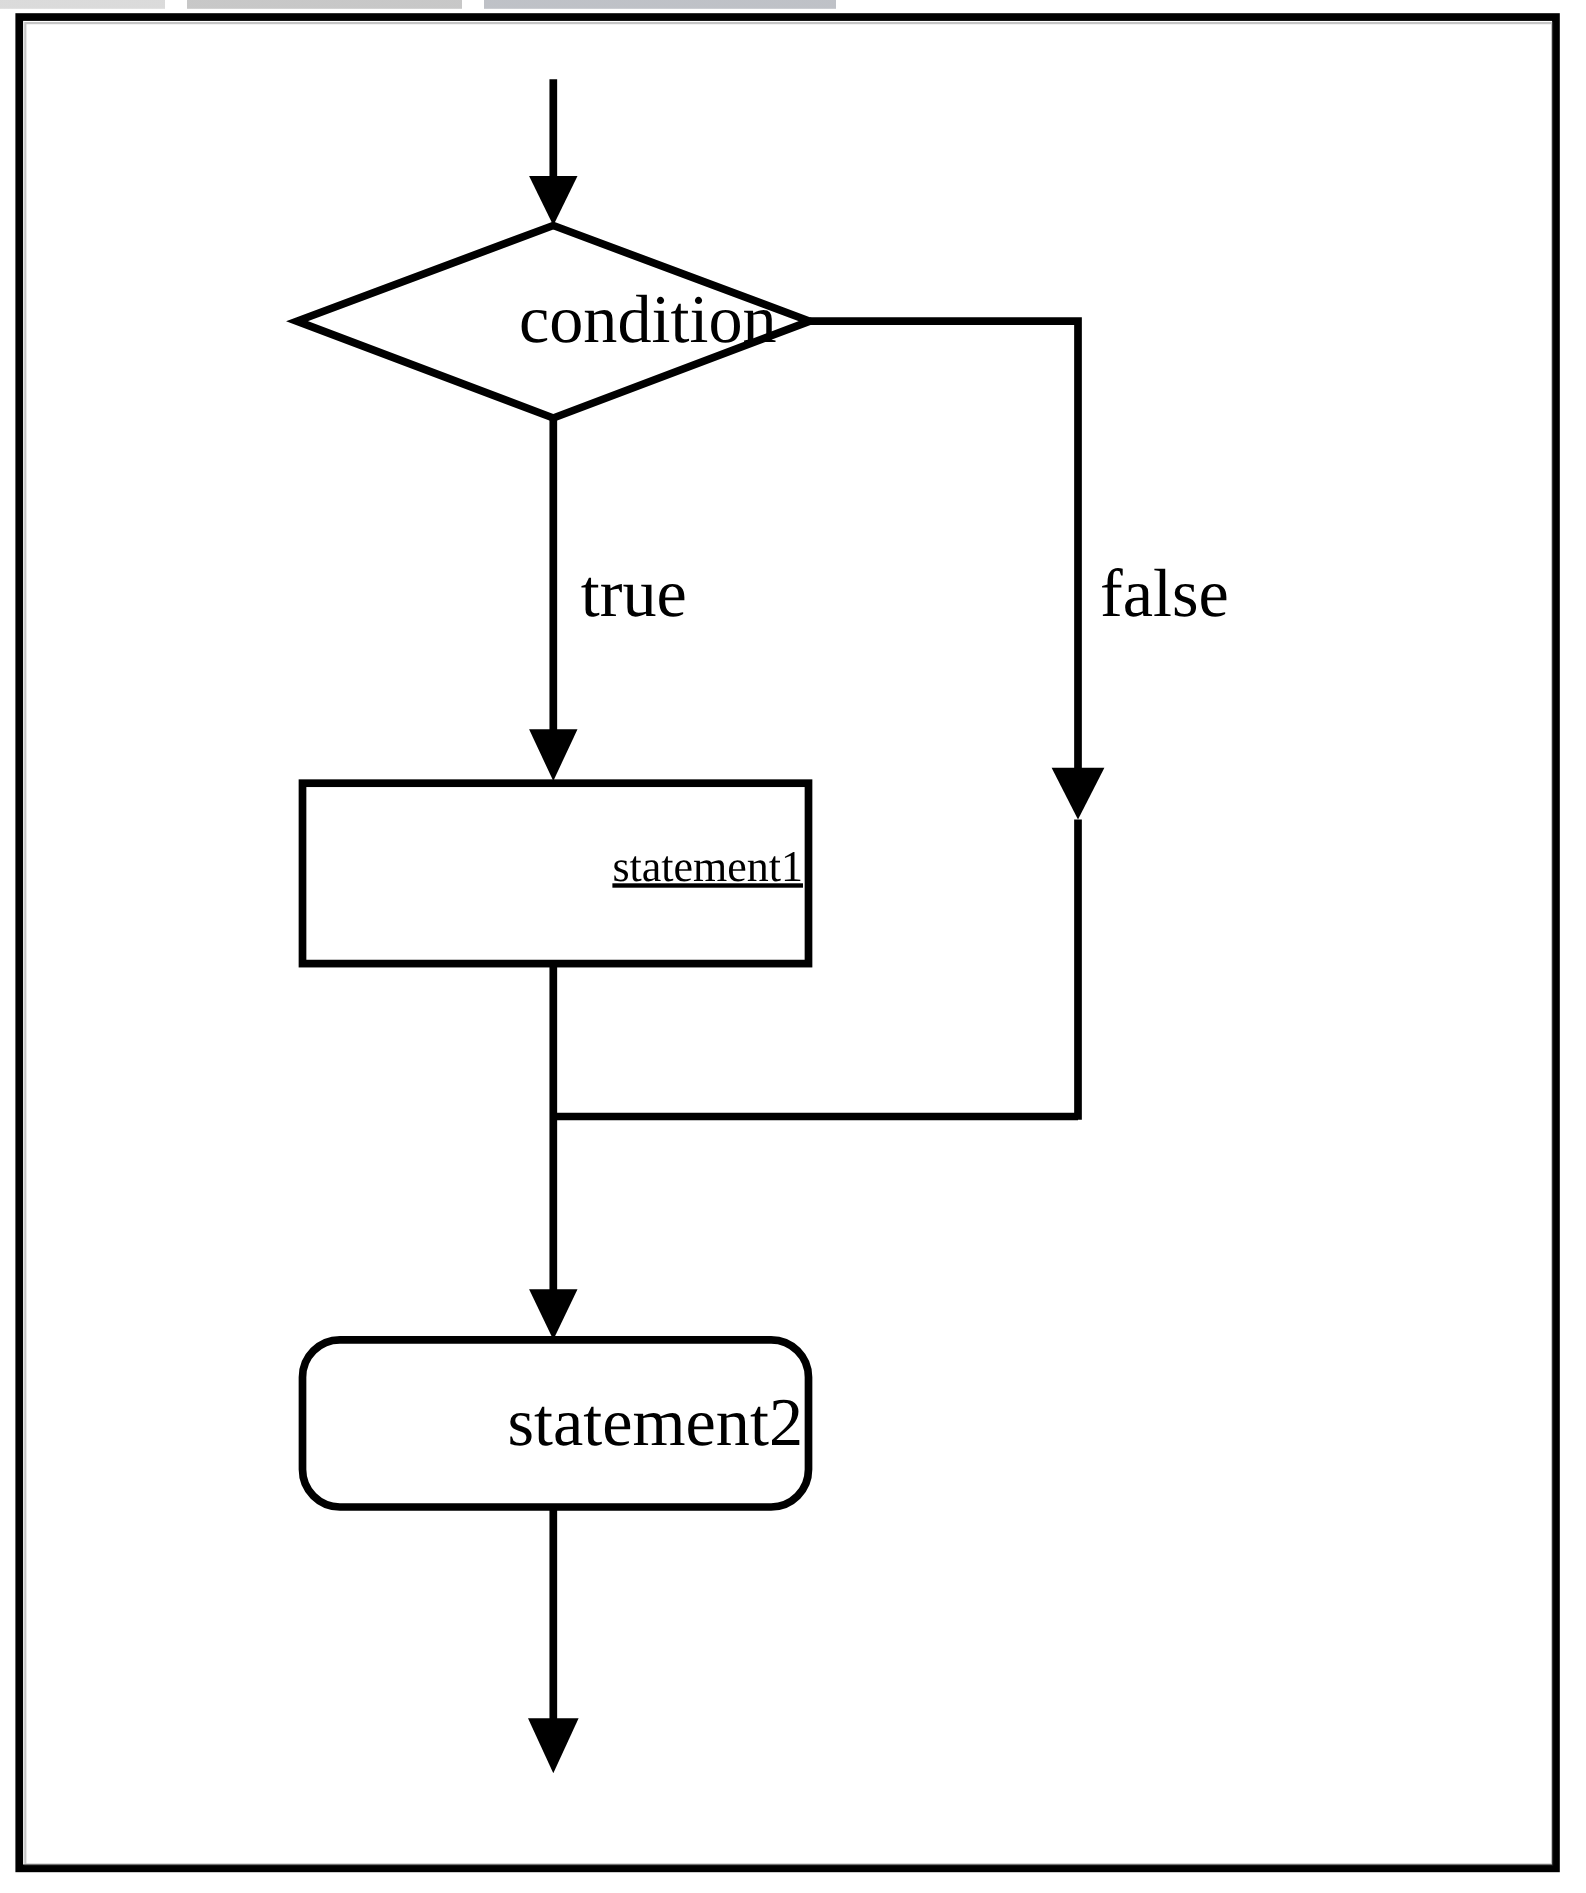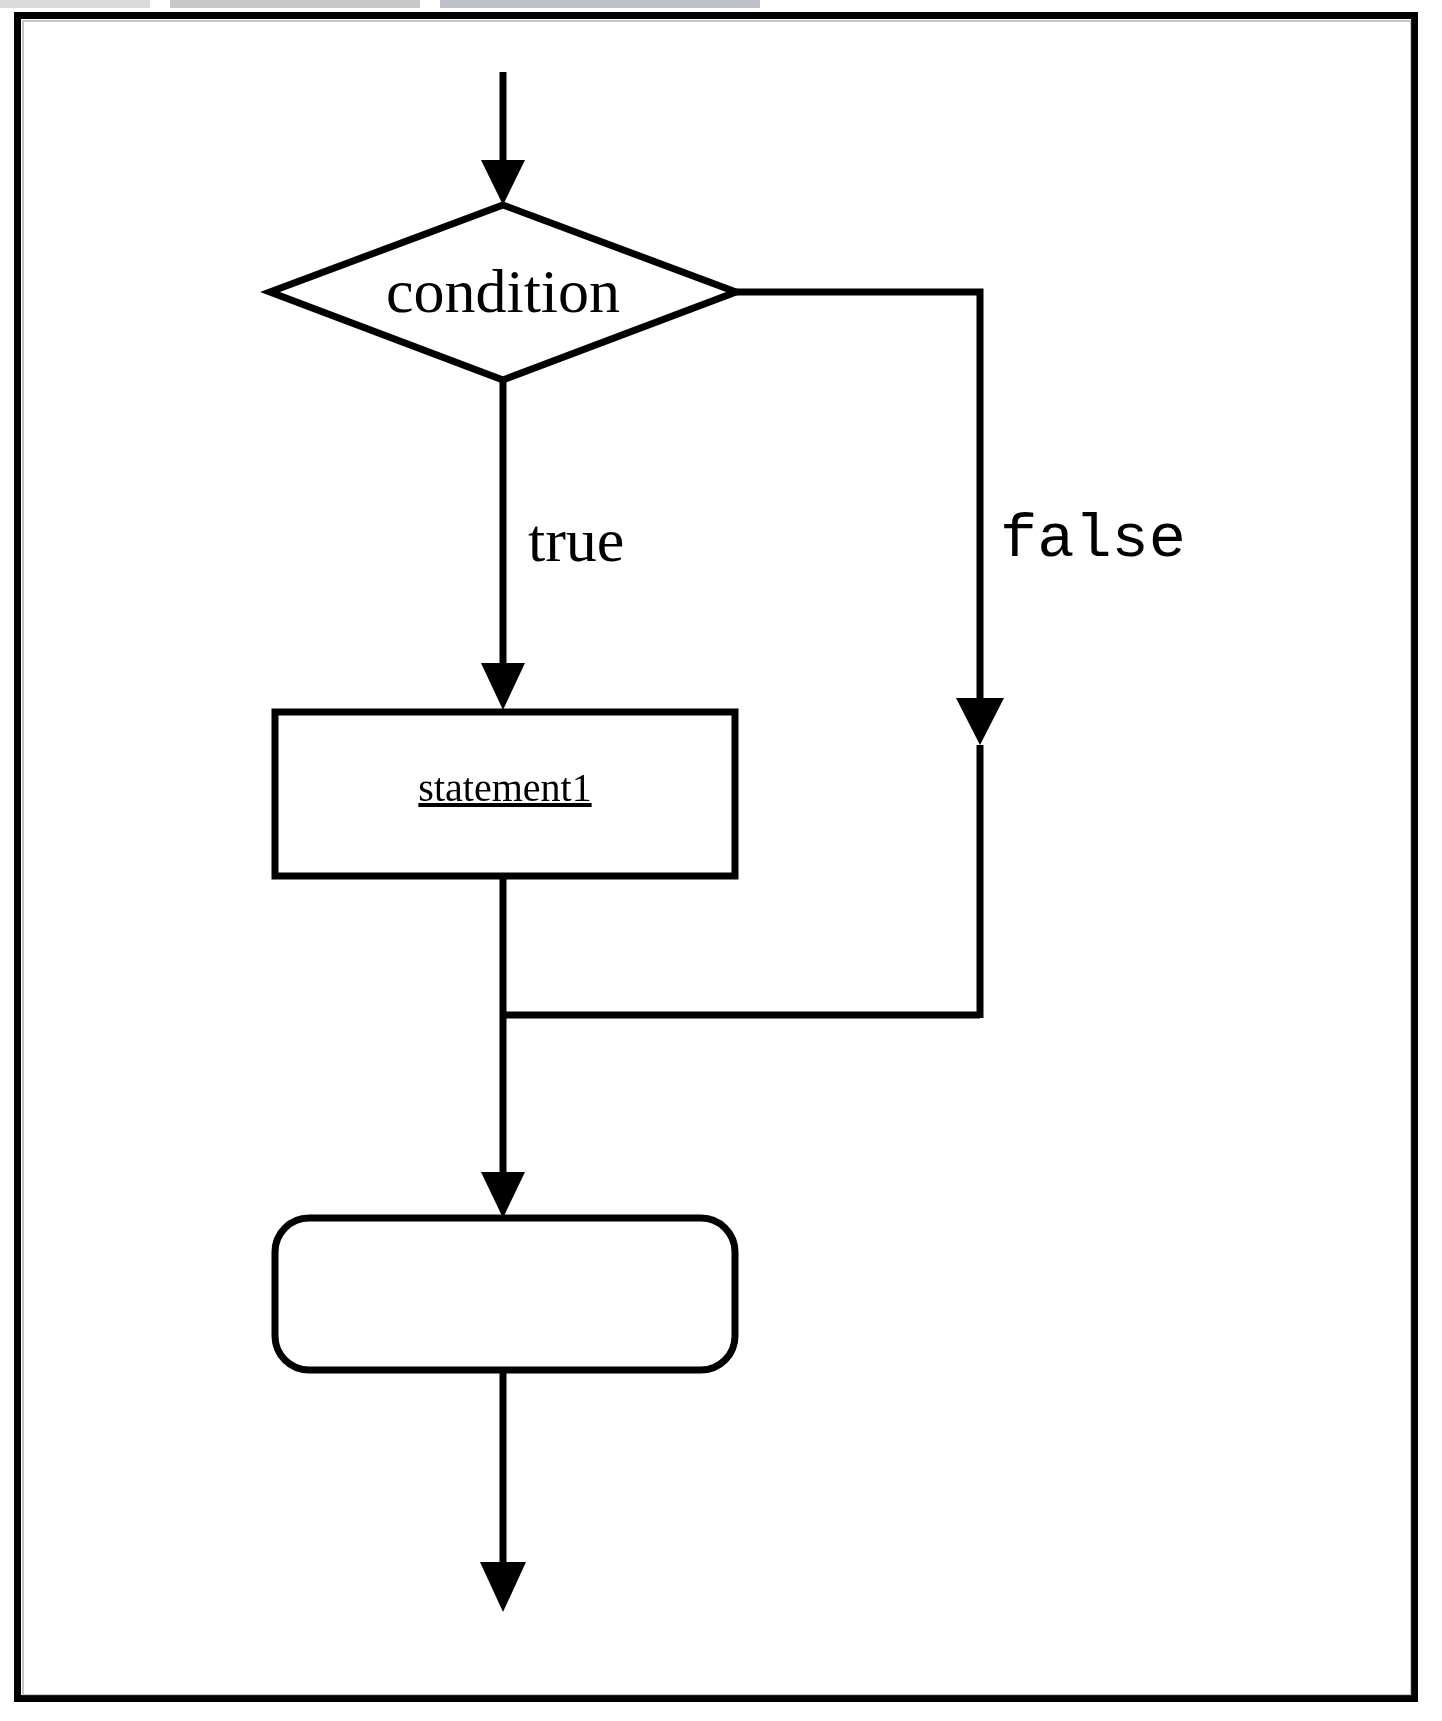--- a/index.html
+++ b/index.html
@@ -60,21 +60,21 @@
     left: 0;
     top: 0;
     width: 1442px;
     height: 1721px;
   }
   .node-label {
     position: absolute;
     font-family: "Liberation Serif", "DejaVu Serif", serif;
     color: #000000;
     white-space: nowrap;
-    text-align: center;
+    text-align: right;
     user-select: none;
   }
   #label-condition {
     left: 300px;
     top: 255px;
     width: 406px;
     font-size: 62px;
     line-height: 72px;
   }
   #label-statement1 {
@@ -98,21 +98,20 @@
     font-size: 62px;
     line-height: 72px;
     text-align: right;
   }
   #label-false {
     left: 1000px;
     top: 504px;
     font-size: 62px;
     line-height: 72px;
     text-align: right;
-    font-family: Liberation Mono, monospace;
   }
 </style>
 </head>
 <body>
 
 <div id="root">
 
   <div id="top-sliver"></div>
 
   <div id="frame"></div>
@@ -152,18 +151,19 @@
     <g>
       <line x1="503" y1="1370" x2="503" y2="1570" stroke="#000000" stroke-width="7"></line>
       <polygon points="480,1562 526,1562 503,1612" fill="#000000"></polygon>
     </g>
   </svg>
 
   <div class="node-label" id="label-condition">condition</div>
 
   <div class="node-label" id="label-statement1">statement1</div>
 
+  <div class="node-label" id="label-statement2">statement2</div>
 
   <div class="node-label" id="label-true">true</div>
 
   <div class="node-label" id="label-false">false</div>
 
 </div>
 
 </body></html>

